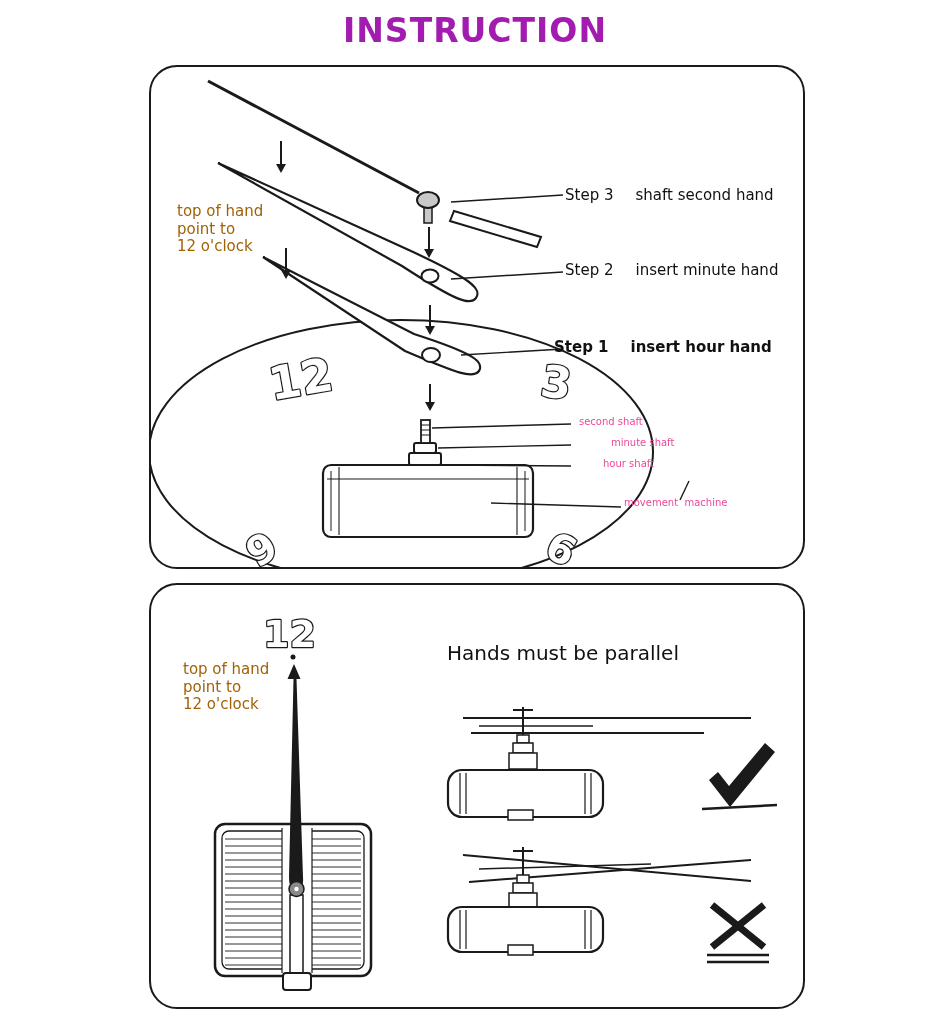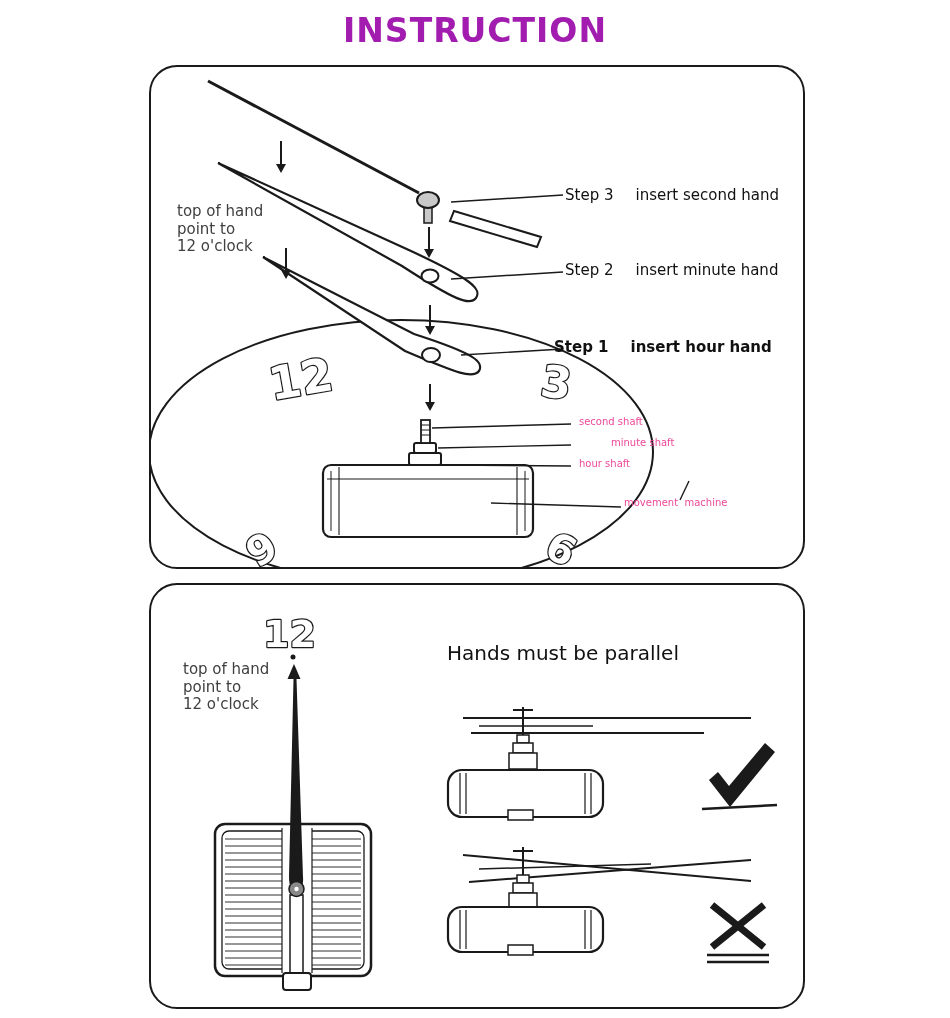--- a/index.html
+++ b/index.html
@@ -13,21 +13,21 @@
     text-align:center; font-size:33px; font-weight:bold; letter-spacing:1px;
     color:#a21caf;
   }
   .panel {
     position:absolute; background:#fff;
     border:2px solid #1a1a1a; border-radius:28px; overflow:hidden;
   }
   .panel-assembly { left:149px; top:65px;  width:656px; height:504px; }
   .panel-align    { left:149px; top:583px; width:656px; height:426px; }
   .panel svg { position:absolute; left:0; top:0; }
-  .note { position:absolute; font-size:15px; line-height:17.5px; color:#404040; }
+  .note { position:absolute; font-size:15px; line-height:17.5px; color:#a16207; }
   .step { position:absolute; display:flex; gap:22px; font-size:15px; color:#111; white-space:pre; }
   .plabel { position:absolute; font-size:10px; color:#ec4899; white-space:pre; }
   .heading { position:absolute; font-size:20px; color:#111; }
   .num-text {
     font-family:"DejaVu Sans",sans-serif; font-weight:bold;
     fill:#fff; stroke:#1a1a1a; paint-order:stroke; stroke-linejoin:round;
   }
 </style>
 </head>
 <body>
@@ -116,34 +116,34 @@
     </svg>
 
     <div class="note" style="left:26px; top:136px;">
       <div>top of hand</div>
       <div>point to</div>
       <div>12 o'clock</div>
     </div>
 
     <div class="step" style="left:414px; top:119px;">
       <span>Step 3</span>
-      <span>insert second hand</span>
+      <span>shaft second hand</span>
     </div>
     <div class="step" style="left:414px; top:194px;">
       <span>Step 2</span>
       <span>insert minute hand</span>
     </div>
     <div class="step" style="left:403px; top:271px;font-weight:bold;">
       <span>Step 1</span>
       <span>insert hour hand</span>
     </div>
 
     <div class="plabel" style="left:428px; top:349px;">second shaft</div>
     <div class="plabel" style="left:428px; top:370px;margin-left:32px;">minute shaft</div>
-    <div class="plabel" style="left:428px; top:391px;">hour shaft</div>
+    <div class="plabel" style="left:452px; top:391px;">hour shaft</div>
     <div class="plabel" style="left:473px; top:430px;">movement  machine</div>
   </div>
 
   <div class="panel panel-align">
 
     <svg width="652" height="422" viewBox="0 0 652 422">
 
       <text class="num-text" x="112" y="62" font-size="38" stroke-width="2.4">12</text>
       <circle cx="142" cy="72" r="2.5" fill="#1a1a1a"></circle>
 

